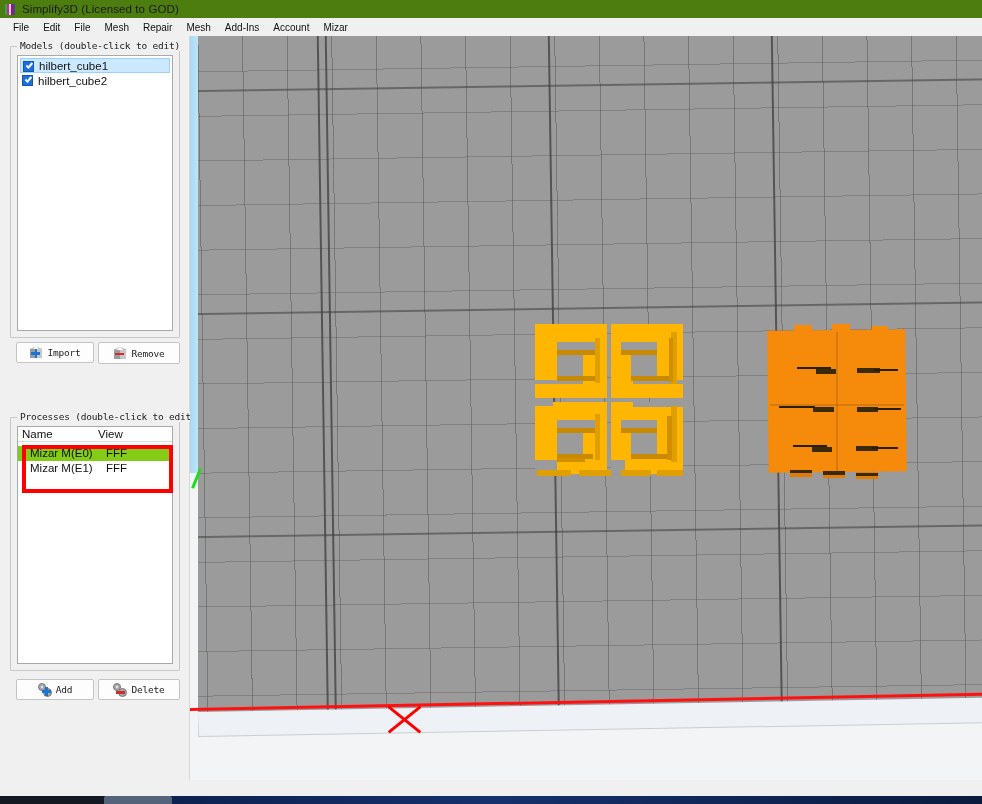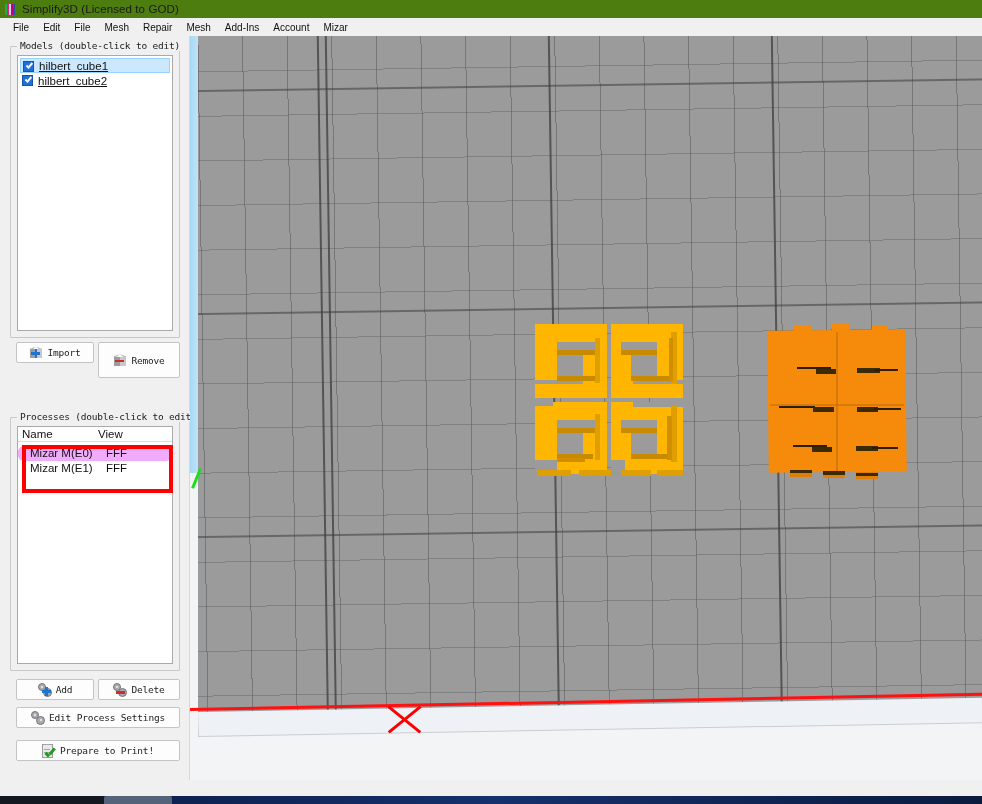--- a/index.html
+++ b/index.html
@@ -150,21 +150,21 @@
     transform: rotate(45deg);
   }
   .cbx::before {
     content: "";
     position: absolute;
     left: 4px; top: 2px;
     width: 5px; height: 1.5px;
     background: #ffffff;
     transform: rotate(-50deg);
   }
-  .model-name { white-space: nowrap; text-decoration: underline; }
+  .model-name { white-space: nowrap; }
 
   
   .btn {
     position: absolute;
     background: #fdfdfd;
     border: 1px solid #c4c4c4;
     border-radius: 2px;
     box-sizing: border-box;
     display: flex;
     align-items: center;
@@ -311,21 +311,21 @@
   .proc-header .col.c2 { left: 80px; }
   .proc-row {
     position: absolute;
     left: 0;
     width: 100%;
     height: 15px;
     font-size: 11.5px;
     color: #111;
     box-sizing: border-box;
   }
-  .proc-row.selected { background: #f0abfc; border-radius: 6px; }
+  .proc-row.selected { background: #84cc16; }
   .proc-row .pc {
     position: absolute;
     top: 1px;
   }
   .proc-row .pc.c1 { left: 12px; }
   .proc-row .pc.c2 { left: 88px; }
 
   
   .annot-rect {
     position: absolute;
@@ -574,21 +574,21 @@
       <span class="bi">
         <span class="ico-cube">
             <span class="top"></span>
             <span class="lft"></span>
             <span class="rgt"></span>
           </span>
         <span class="badge-plus"></span>
       </span>
       <span>Import</span>
     </div>
-    <div class="btn" style="left:98px; top:306px; width:82px; height:36px;">
+    <div class="btn" style="left:98px; top:306px; width:82px; height:22px;">
       <span class="bi">
         <span class="ico-cube">
             <span class="top"></span>
             <span class="lft"></span>
             <span class="rgt"></span>
           </span>
         <span class="badge-minus"></span>
       </span>
       <span>Remove</span>
     </div>
@@ -628,42 +628,21 @@
       <span class="bi">
         <span class="ico-gears">
             <span class="gear g1"></span>
             <span class="gear g2"></span>
           </span>
         <span class="badge-minus" style="left:3px; top:5px;"></span>
       </span>
       <span>Delete</span>
     </div>
 
-    <div class="btn" style="left:16px; top:671px; width:164px; height:21px;">
-      <span class="bi">
-        <span class="ico-gears">
-            <span class="gear g1"></span>
-            <span class="gear g2"></span>
-          </span>
-      </span>
-      <span>Edit Process Settings</span>
-    </div>
-
-    <div class="btn" style="left:16px; top:704px; width:164px; height:21px;">
-      <span class="bi">
-        <span class="ico-doc">
-          <span class="page"></span>
-          <span class="ln"></span>
-            <span class="ln"></span>
-            <span class="ln"></span>
-          <span class="chk"></span>
-        </span>
-      </span>
-      <span>Prepare to Print!</span>
-    </div>
+
   </div>
 
   <div class="viewport">
 
     <div class="vp-blue-edge"></div>
 
     <div class="plate">
       <div class="grid-minor"></div>
       <div class="grid-major"></div>
     </div>

